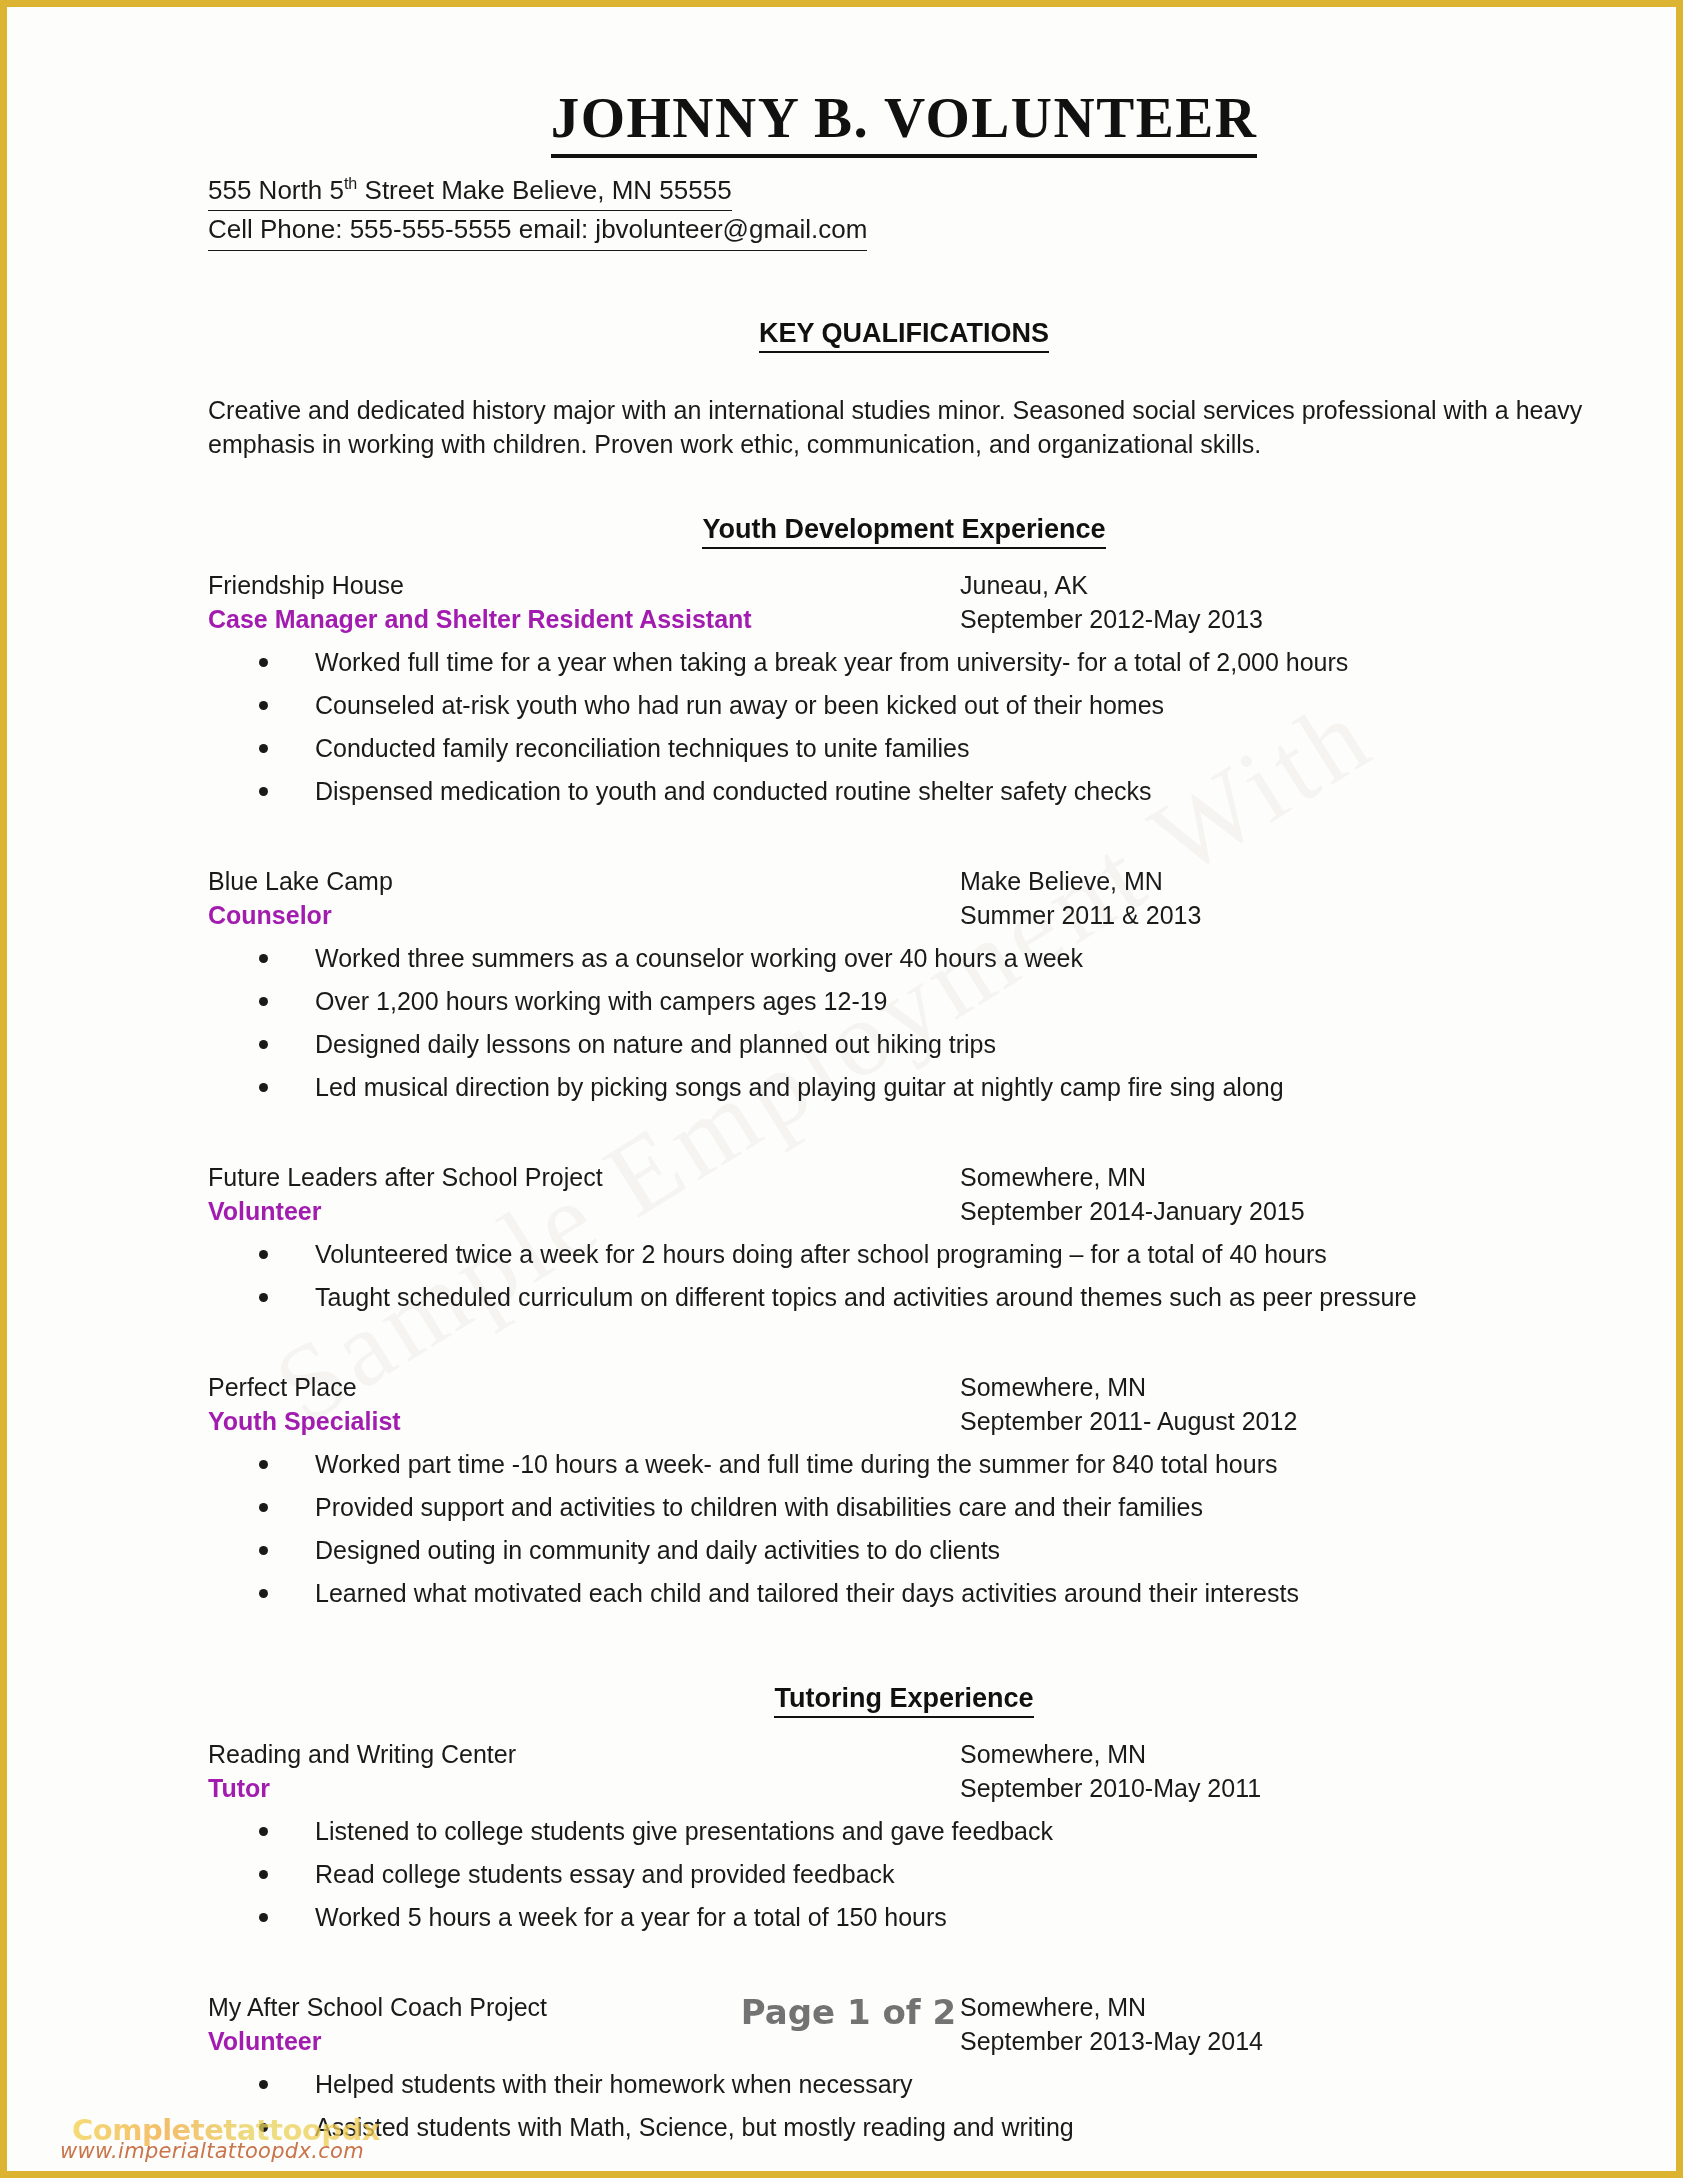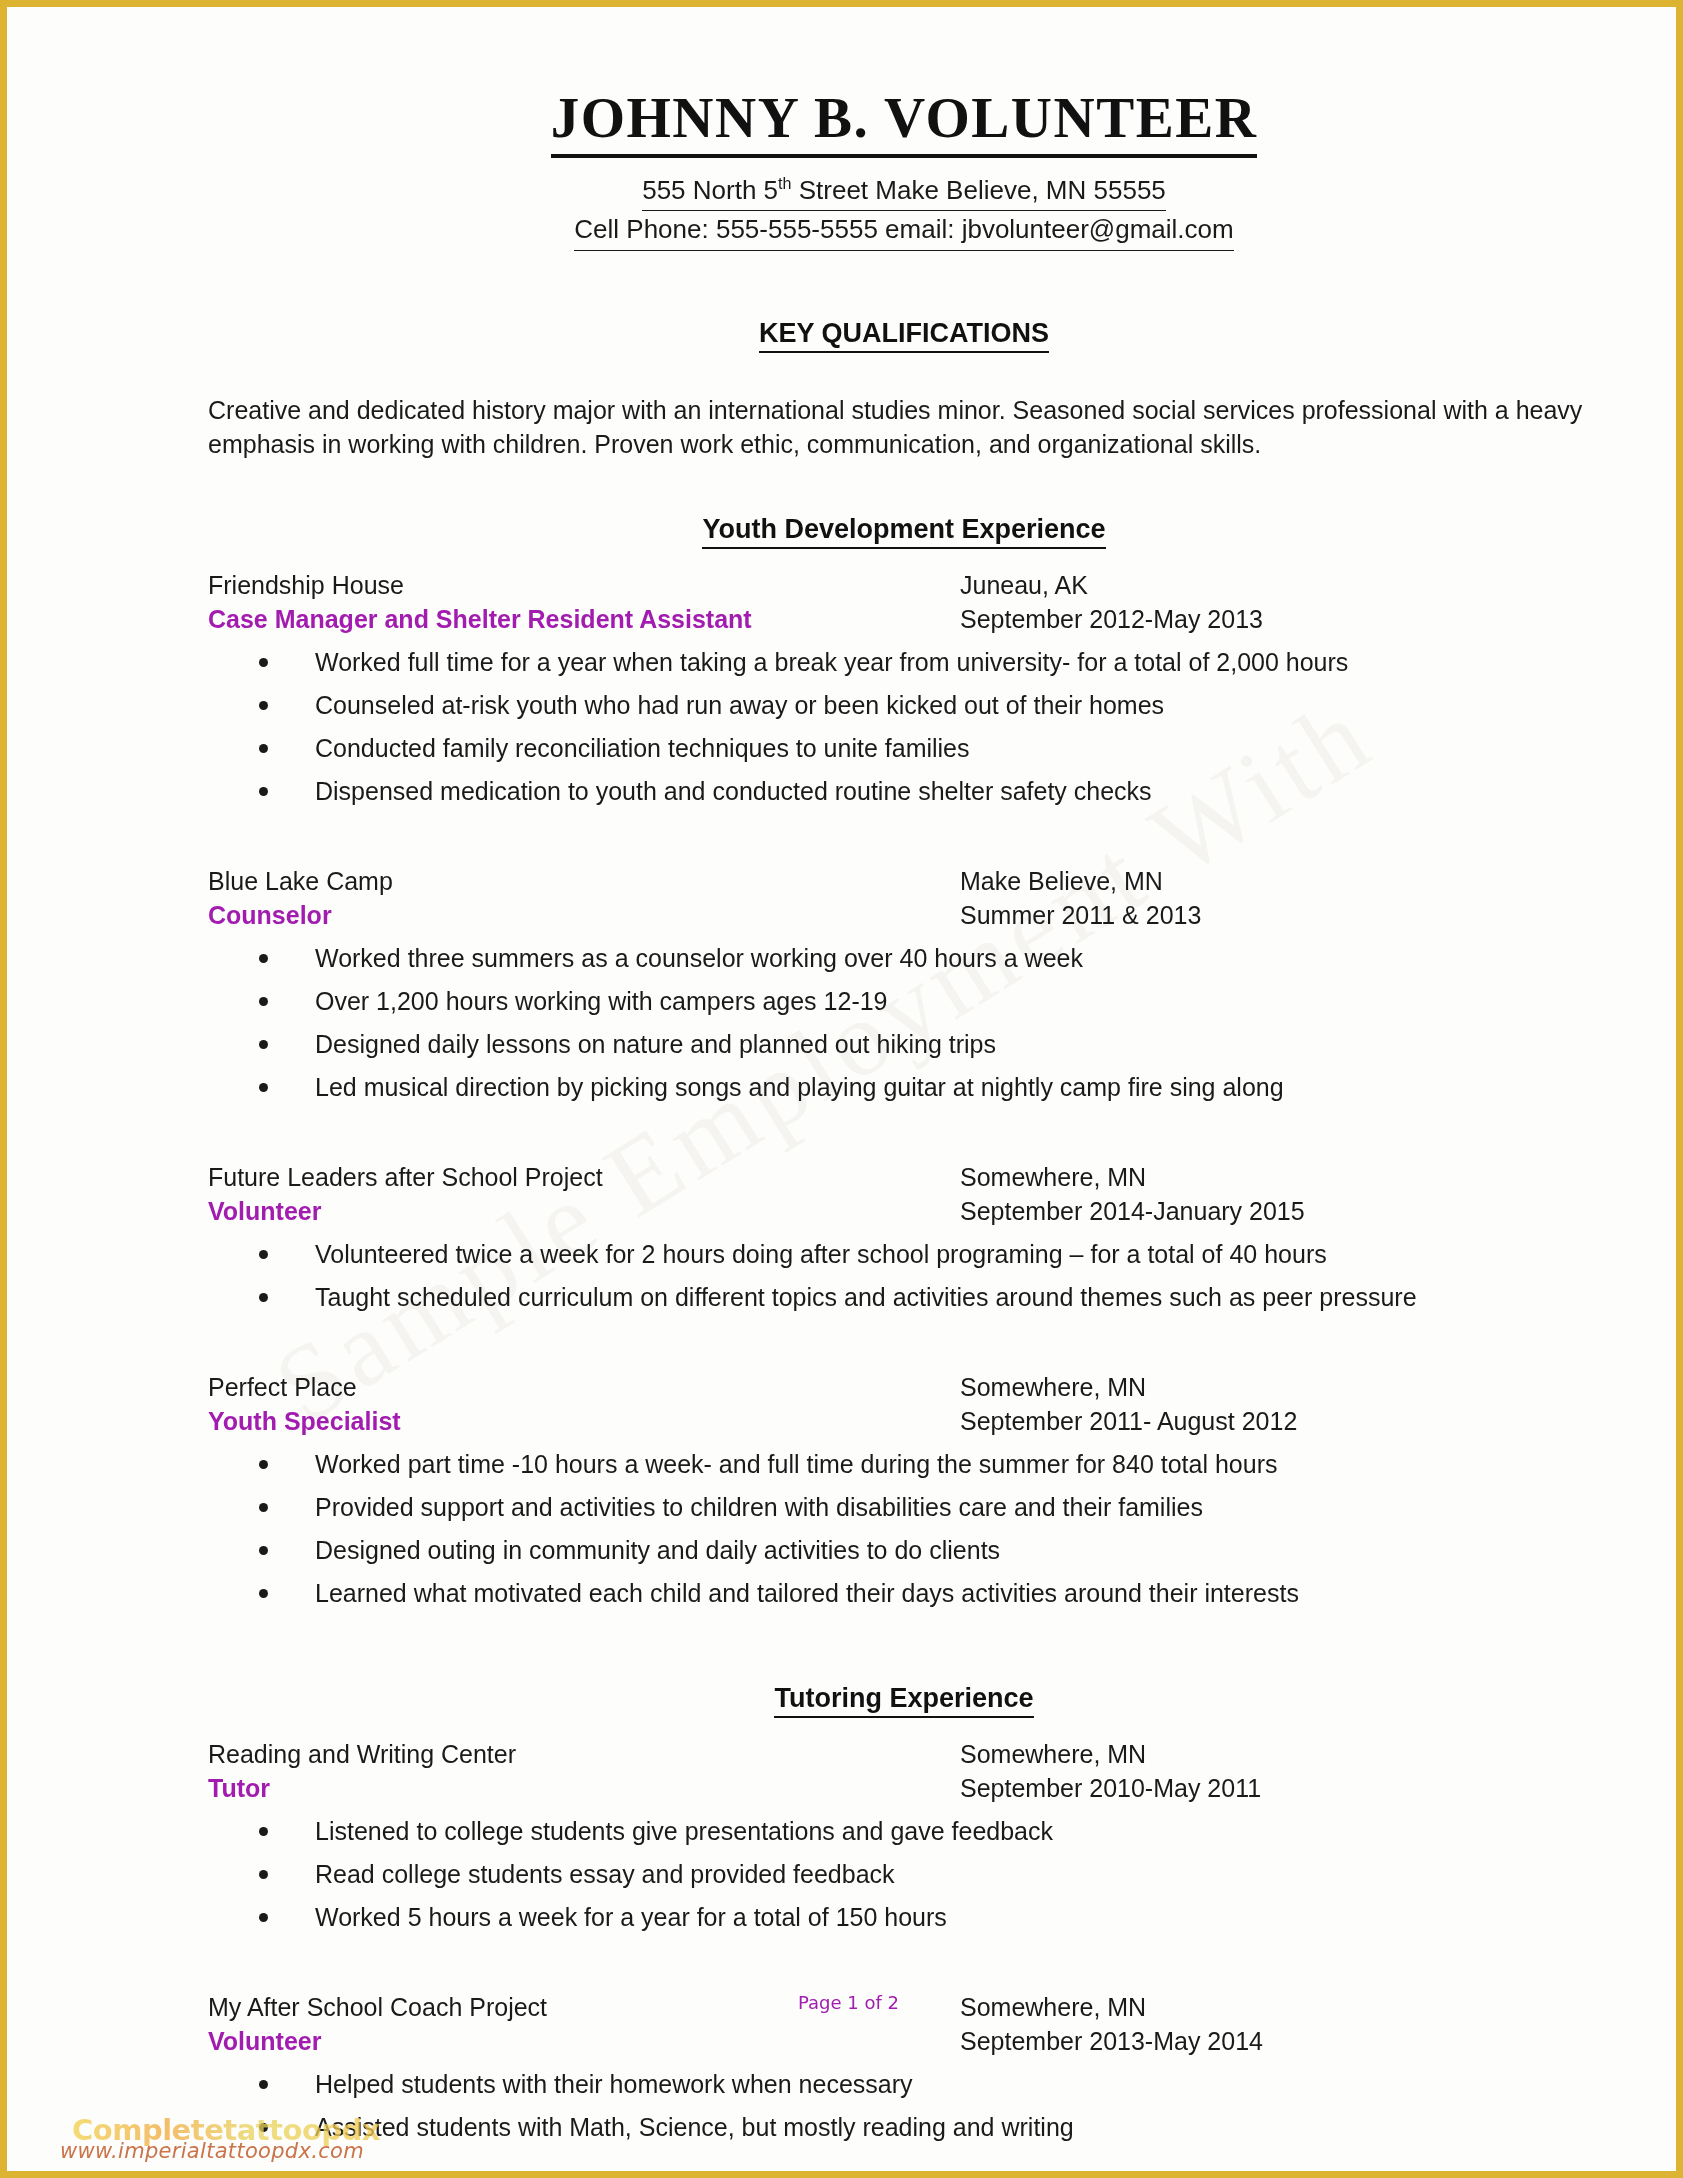--- a/index.html
+++ b/index.html
@@ -78,21 +78,20 @@
     margin: 0;
     padding-top: 71px;
     line-height: 1.15;
   }
   .resume-name .u {
     border-bottom: 4px solid #111111;
     padding-bottom: 3px;
     display: inline-block;
   }
   .contact-line {
-    text-align: center;
     font-size: 26px;
     color: #1a1a1a;
     margin: 0;
     line-height: 1.45;
   }
   .contact-line:first-of-type { margin-top: 14px; }
   .contact-line .u {
     border-bottom: 1.5px solid #1a1a1a;
     display: inline-block;
     padding-bottom: 1px;
@@ -181,23 +180,24 @@
   }
 
   
   .page-footer {
     position: absolute;
     left: 0;
     top: 1978px;
     width: 1669px;
     text-align: center;
     font-family: "DejaVu Sans", sans-serif;
-    font-size: 18px;
-    color: #a21caf;
+    font-size: 34px;
+    color: #737373;
     z-index: 2;
+    font-weight: bold;
   }
 
   
   .site-watermark {
     position: absolute;
     left: 28px;
     top: 2103px;
     z-index: 3;
     width: 327px;
     height: 51px;

